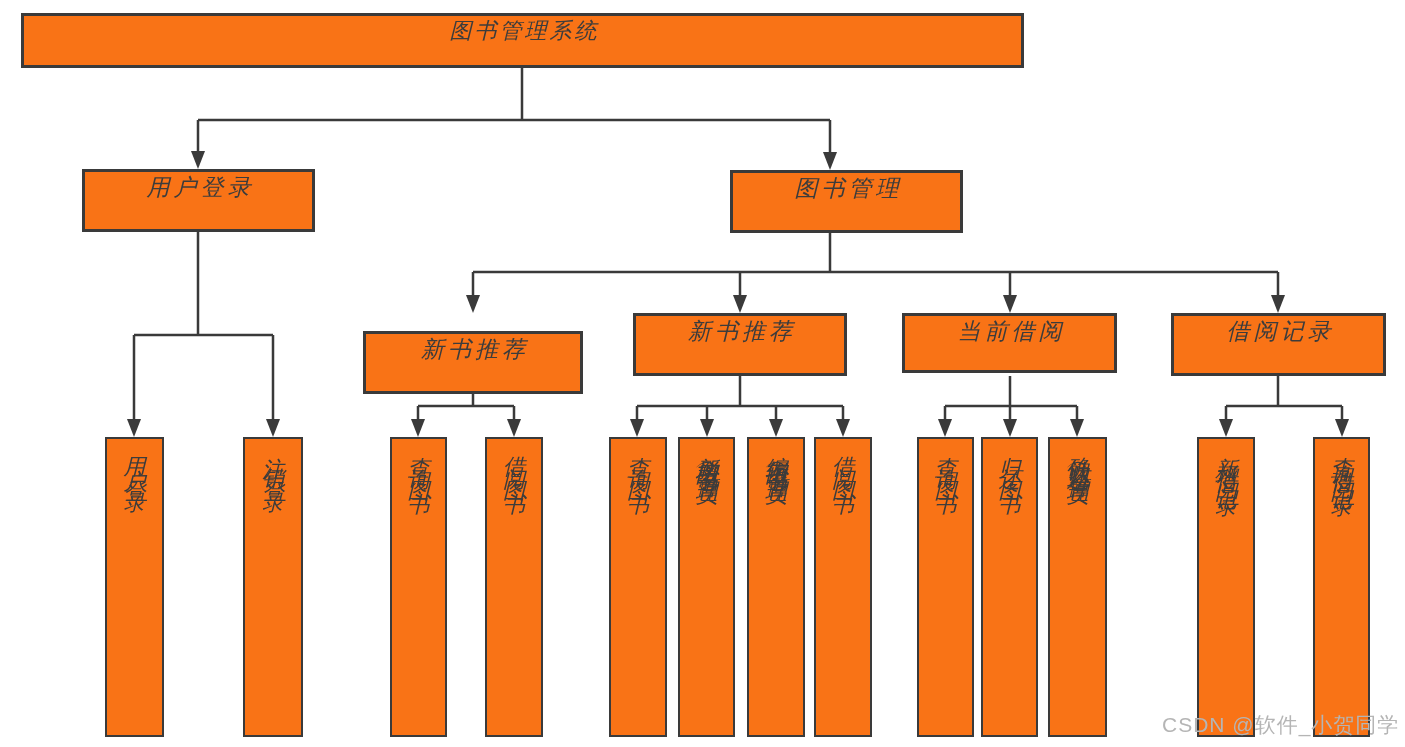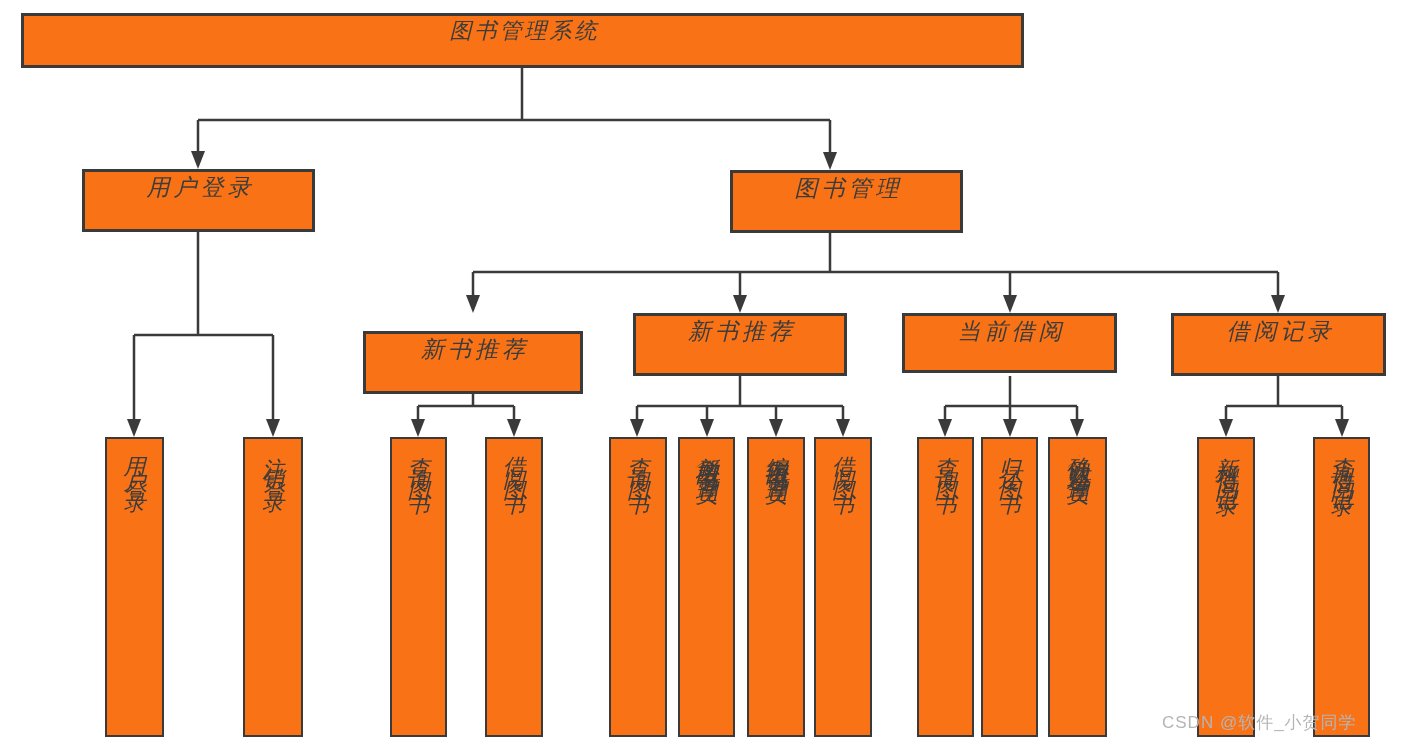--- a/index.html
+++ b/index.html
@@ -20,21 +20,21 @@
   .box.v{border-width:2.5px;}
   .box.v span{
     writing-mode:vertical-rl;
     font-size:22px;letter-spacing:12px;color:#3c3c3c;line-height:1;
     white-space:nowrap;
   }
   .box.v.mid span{letter-spacing:8px;}
   .box.v.tight span{letter-spacing:4px;}
   .watermark{
     position:absolute;left:1162px;top:711px;
-    font-size:17px;color:#b5b5b5;letter-spacing:1px;white-space:nowrap;
+    font-size:21px;color:#b5b5b5;letter-spacing:1px;white-space:nowrap;
   }
 </style>
 </head>
 <body>
 
 <div class="stage">
 
   <svg class="connectors" width="1405" height="747" viewBox="0 0 1405 747">
     <g stroke="#3a3a3a" stroke-width="2.5" fill="none">
 

